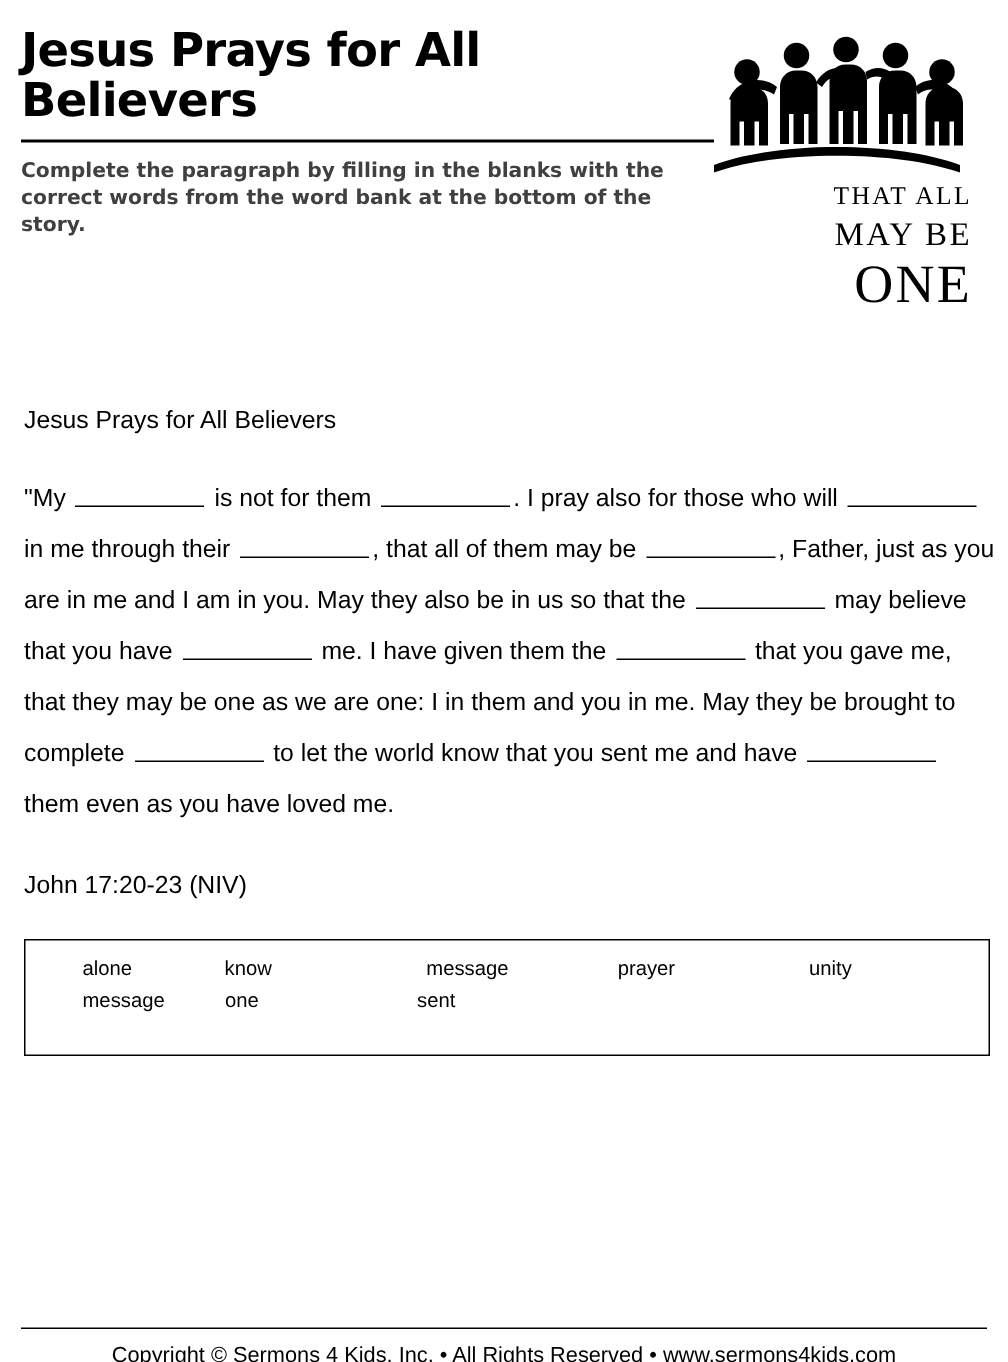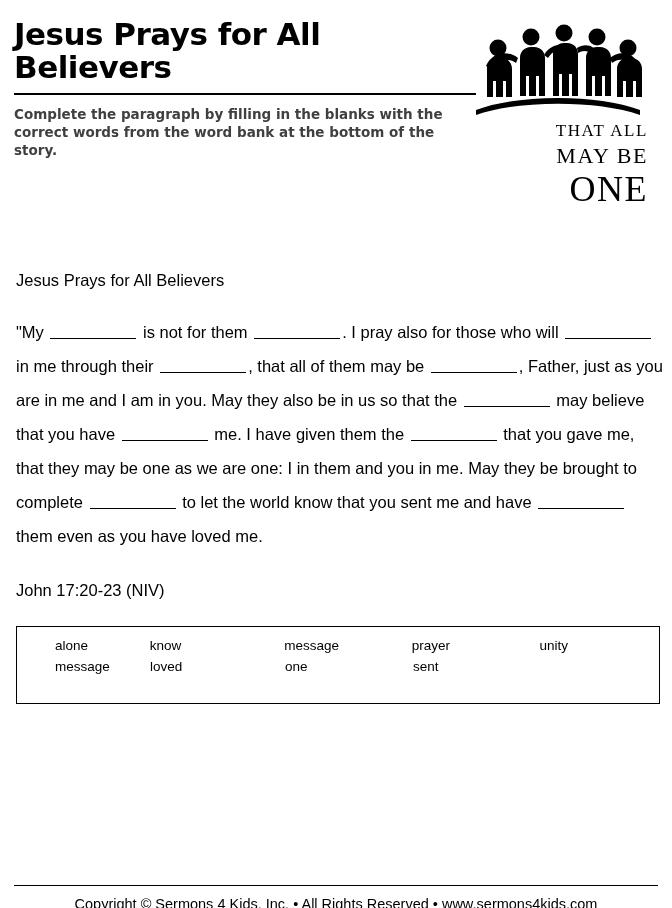--- a/index.html
+++ b/index.html
@@ -204,21 +204,20 @@
     <div class="wordbank">
       <div class="wb-row">
         <div class="wb-cell c0">alone</div>
         <div class="wb-cell c1">know</div>
         <div class="wb-cell c2">message</div>
         <div class="wb-cell c3">prayer</div>
         <div class="wb-cell c4">unity</div>
       </div>
       <div class="wb-row">
         <div class="wb-cell c0">message</div>
-        <div class="wb-cell c1">loved</div>
         <div class="wb-cell c2">one</div>
         <div class="wb-cell c3">sent</div>
       </div>
     </div>
   </div>
 
   <div class="footer">
     <div class="footer-rule"></div>
     <div class="footer-text">Copyright © Sermons 4 Kids, Inc. • All Rights Reserved • www.sermons4kids.com</div>
   </div>

